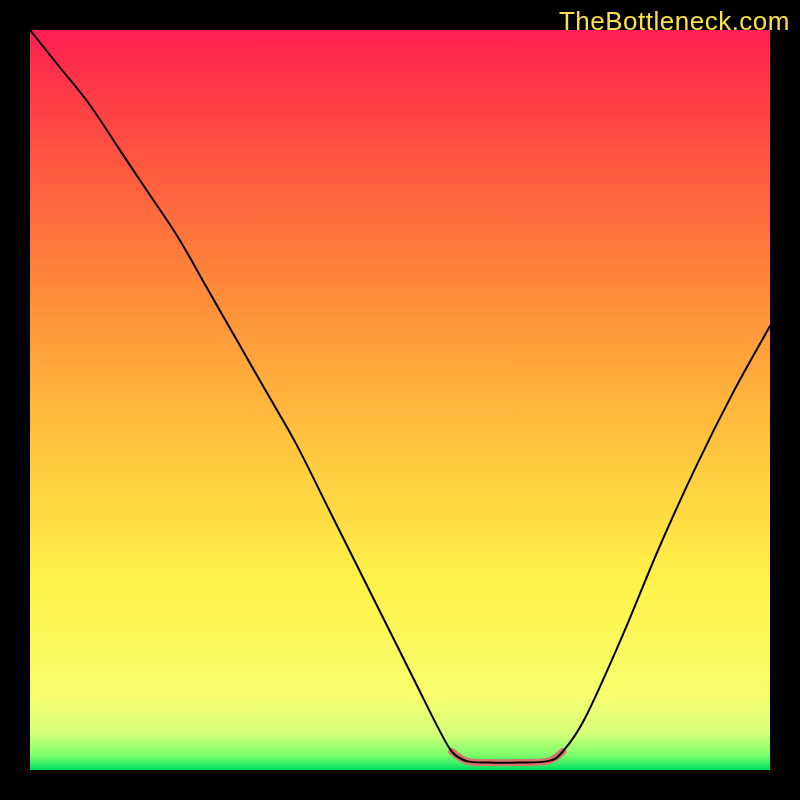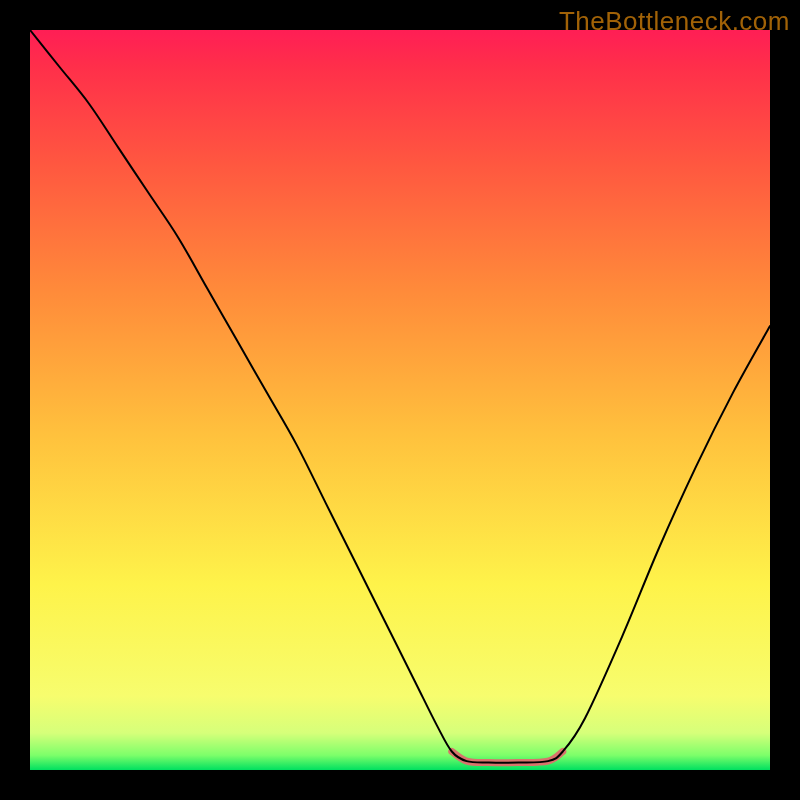--- a/index.html
+++ b/index.html
@@ -14,21 +14,21 @@
   .frame {
     position: relative;
     width: 800px;
     height: 800px;
     background: #000;
   }
   .watermark {
     position: absolute;
     top: 6px;
     right: 10px;
-    color: #a16207;
+    color: #fde047;
     font-size: 26px;
     font-weight: 400;
     letter-spacing: 0.5px;
     z-index: 10;
   }
   .plot-outer {
     position: absolute;
     left: 30px;
     top: 30px;
     width: 740px;

